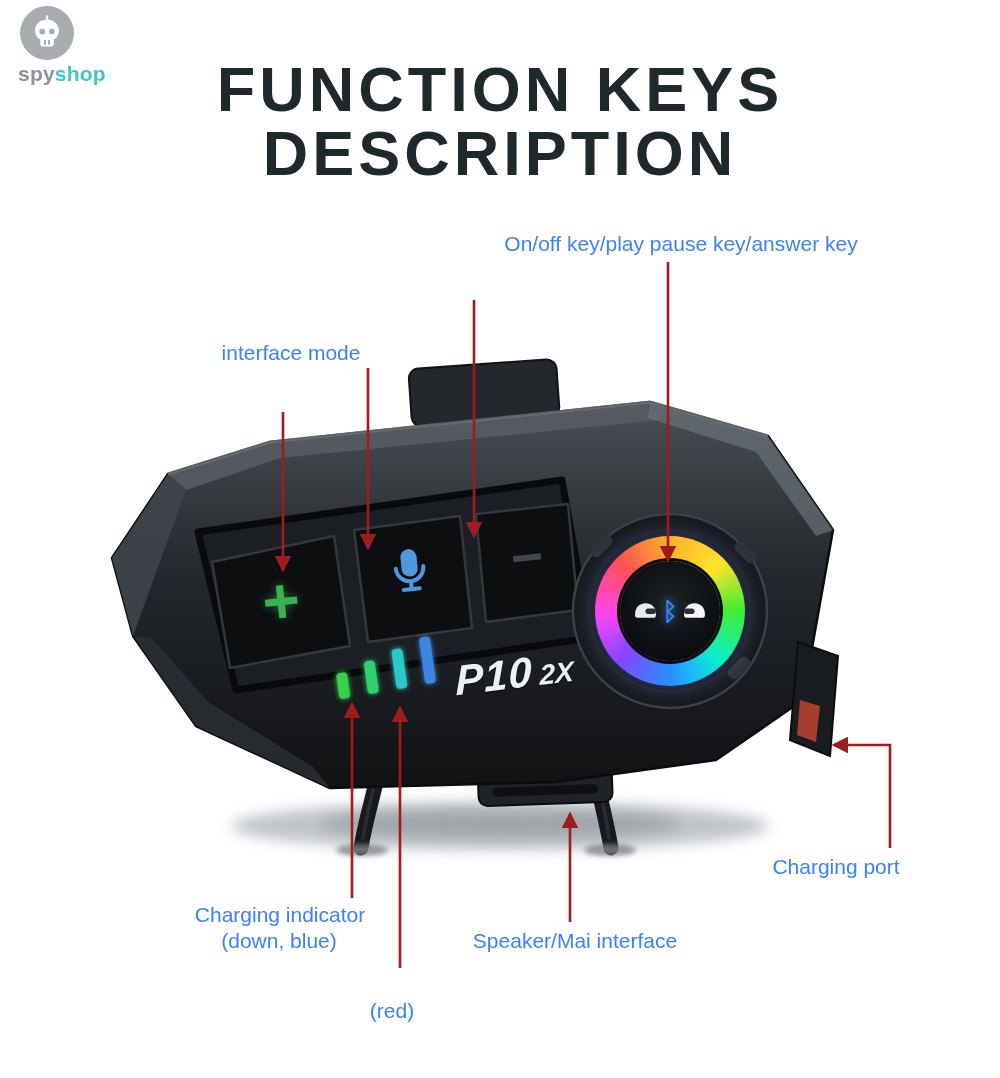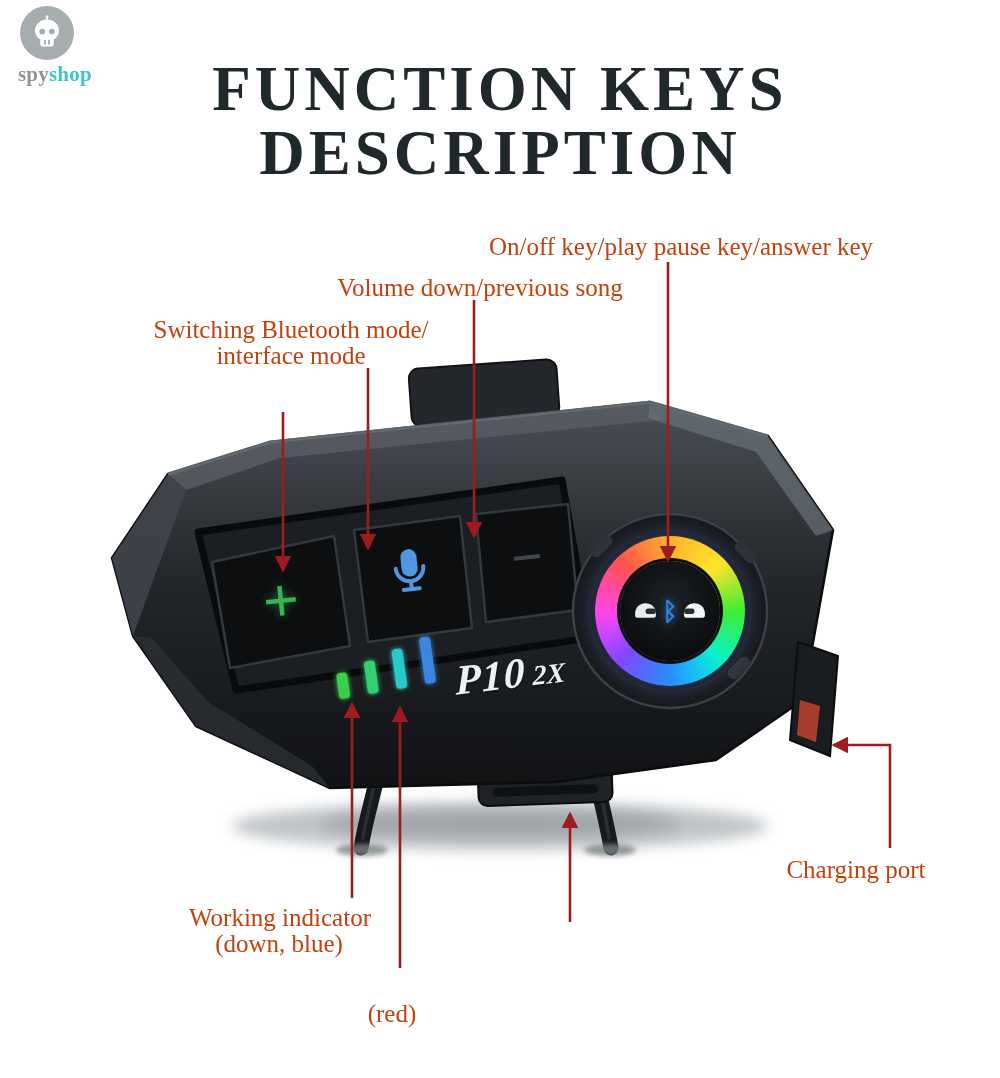--- a/index.html
+++ b/index.html
@@ -1,37 +1,37 @@
 <!DOCTYPE html>
 <html><head>
 <meta charset="utf-8">
 <style>
   html,body { margin:0; padding:0; background:#ffffff; }
   .page {
     position:relative; width:948px; height:1078px; background:#ffffff;
-    overflow:hidden; font-family:Liberation Serif, serif;
+    overflow:hidden; font-family:Liberation Sans, sans-serif;
   }
   
   .logo-circle {
     position:absolute; left:20px; top:6px; width:54px; height:54px;
     border-radius:50%; background:#a7acae; display:flex; align-items:center; justify-content:center;
   }
   .logo-text { position:absolute; left:18px; top:62px; font-size:21px; font-weight:700; letter-spacing:0.2px; }
   .logo-text .spy { color:#8d9396; }
   .logo-text .shop { color:#3fc6cc; }
   
   .title {
     position:absolute; transform:translateX(-50%); left:500px;
     font-size:63px; font-weight:700; letter-spacing:4px; color:#1f282a;
     white-space:nowrap; line-height:1;
   }
   
   .label {
     position:absolute; transform:translateX(-50%);
-    font-size:25px; color:#c2410c; white-space:nowrap; line-height:1.25;
+    font-size:21px; color:#3b82f6; white-space:nowrap; line-height:1.25;
   }
   
   .dev-svg { position:absolute; left:0; top:0; }
   .plus-glyph {
     position:absolute; left:281px; top:601px; transform:translate(-50%,-50%) rotate(-6deg);
     font-size:64px; font-weight:600; color:#3bb152; text-shadow:0 0 10px rgba(70,220,110,.45);
   }
   .minus-glyph {
     position:absolute; left:527px; top:557px; transform:translate(-50%,-50%) rotate(-6deg);
     font-size:56px; font-weight:700; color:#42474d;
@@ -79,26 +79,25 @@
     </svg>
   </div>
   <div class="logo-text">
     <span class="spy">spy</span><span class="shop">shop</span>
   </div>
 
   <div class="title" style="top:58px">FUNCTION KEYS</div>
   <div class="title" style="top:122px">DESCRIPTION</div>
 
   <div class="label" style="left:681px; top:231px">On/off key/play pause key/answer key</div>
-  <div class="label" style="left:480px; top:272px">Volume down/previous song</div>
-  <div class="label" style="left:291px; top:314px">Switching Bluetooth mode/</div>
   <div class="label" style="left:291px; top:340px">interface mode</div>
-  <div class="label" style="left:856px; top:854px">Charging port</div>
-  <div class="label" style="left:280px; top:902px">Working indicator</div>
+  <div class="label" style="left:836px; top:854px">Charging port</div>
+  <div class="label" style="left:280px; top:902px">Charging indicator</div>
   <div class="label" style="left:279px; top:928px">(down, blue)</div>
+  <div class="label" style="left:575px; top:928px">Speaker/Mai interface</div>
   <div class="label" style="left:392px; top:998px">(red)</div>
 
   <svg class="dev-svg" width="1000" height="1078" viewBox="0 0 1000 1078">
     <defs>
       <linearGradient id="bodyGrad" x1="0" y1="0" x2="0" y2="1">
         <stop offset="0" stop-color="#4a5056"></stop>
         <stop offset="0.45" stop-color="#24272b"></stop>
         <stop offset="1" stop-color="#101214"></stop>
       </linearGradient>
       <filter id="soft" x="-40%" y="-40%" width="180%" height="180%">

